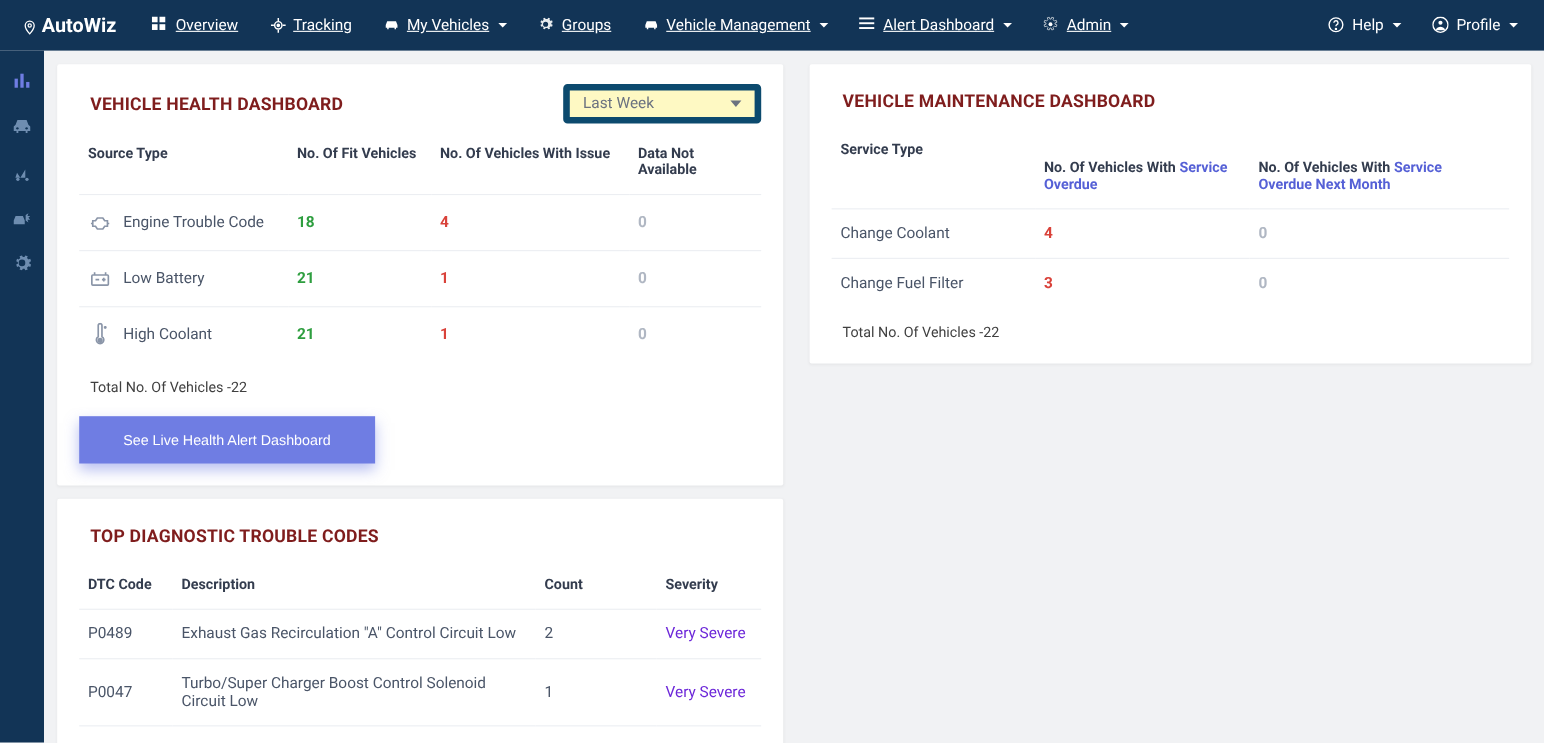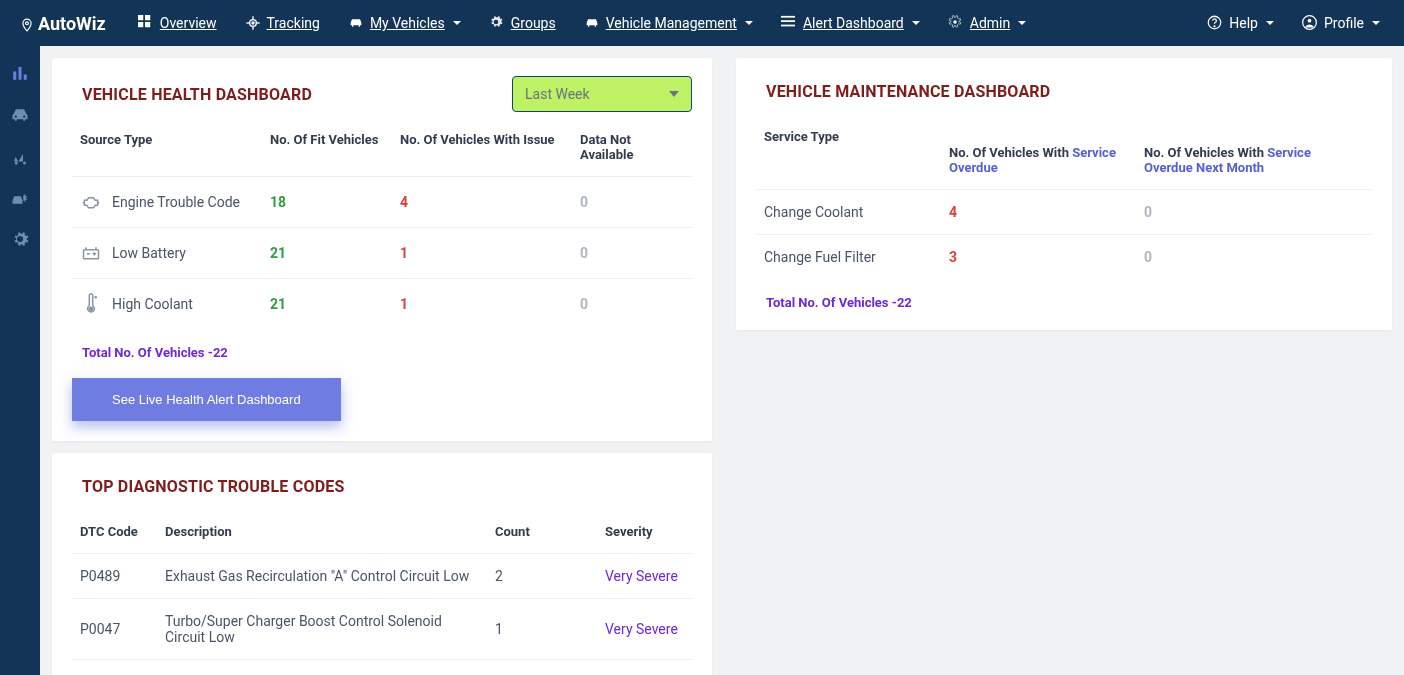--- a/index.html
+++ b/index.html
@@ -81,24 +81,24 @@
   .card-header-row { display:flex; align-items:center; justify-content:space-between; margin-bottom: 6px; }
   .card-title {
     font-size: 16px; font-weight: 700; color: #7f1d1d;
     letter-spacing: .2px; text-transform: uppercase;
     padding: 6px 0 14px 10px;
   }
   .card-title.inline { padding: 6px 0 6px 10px; }
 
   .select-control {
     width: 180px; height: 36px;
-    border: 1px solid #0c4a6e; border-radius: 4px;
+    border: 6px solid #0c4a6e; border-radius: 4px;
     display:flex; align-items:center; justify-content:space-between;
     padding: 0 12px; color:#6b7280; cursor:pointer;
-    font-size: 14px; background:#bef264;
+    font-size: 14px; background:#fef9c3;
   }
   .chev-down {
     width:0;height:0;border-left:5px solid transparent;border-right:5px solid transparent;border-top:6px solid #6b7280;
   }
 
   table { width: 100%; border-collapse: collapse; }
   th {
     text-align: left; font-weight: 700; font-size: 13px;
     color: #333c4e; padding: 14px 8px 14px 8px;
     border-bottom: 1px solid #eceef2; vertical-align: top;
@@ -108,21 +108,21 @@
     border-bottom: 1px solid #eceef2;
     font-size: 14px; color: #4a5568;
     vertical-align: middle;
   }
   tr:last-child td { border-bottom:none; }
   .source-cell { display:flex; align-items:center; gap:10px; color:#4a5568; }
   .source-icon { width:22px; height:22px; display:flex;align-items:center;justify-content:center;color:#8a95a8; }
   .val-green { color:#2e9e3f; font-weight:700; }
   .val-red { color:#d9423a; font-weight:700; }
   .val-gray { color:#b0b7c3; font-weight:700; }
-  .total-line { font-size:13px; font-weight:700; color:#6d28d9; padding: 16px 10px 0 10px; }
+  .total-line { font-size:13px; font-weight:400; color:#404040; padding: 16px 10px 0 10px; }
 
   .cta-btn {
     margin: 18px 0 0 0;
     background: #6f7de3; color:#fff;
     border:none; border-radius:0;
     padding: 14px 40px;
     font-size: 13px;
     cursor:pointer;
     box-shadow: 0 6px 12px rgba(111,125,227,0.5);
   }

